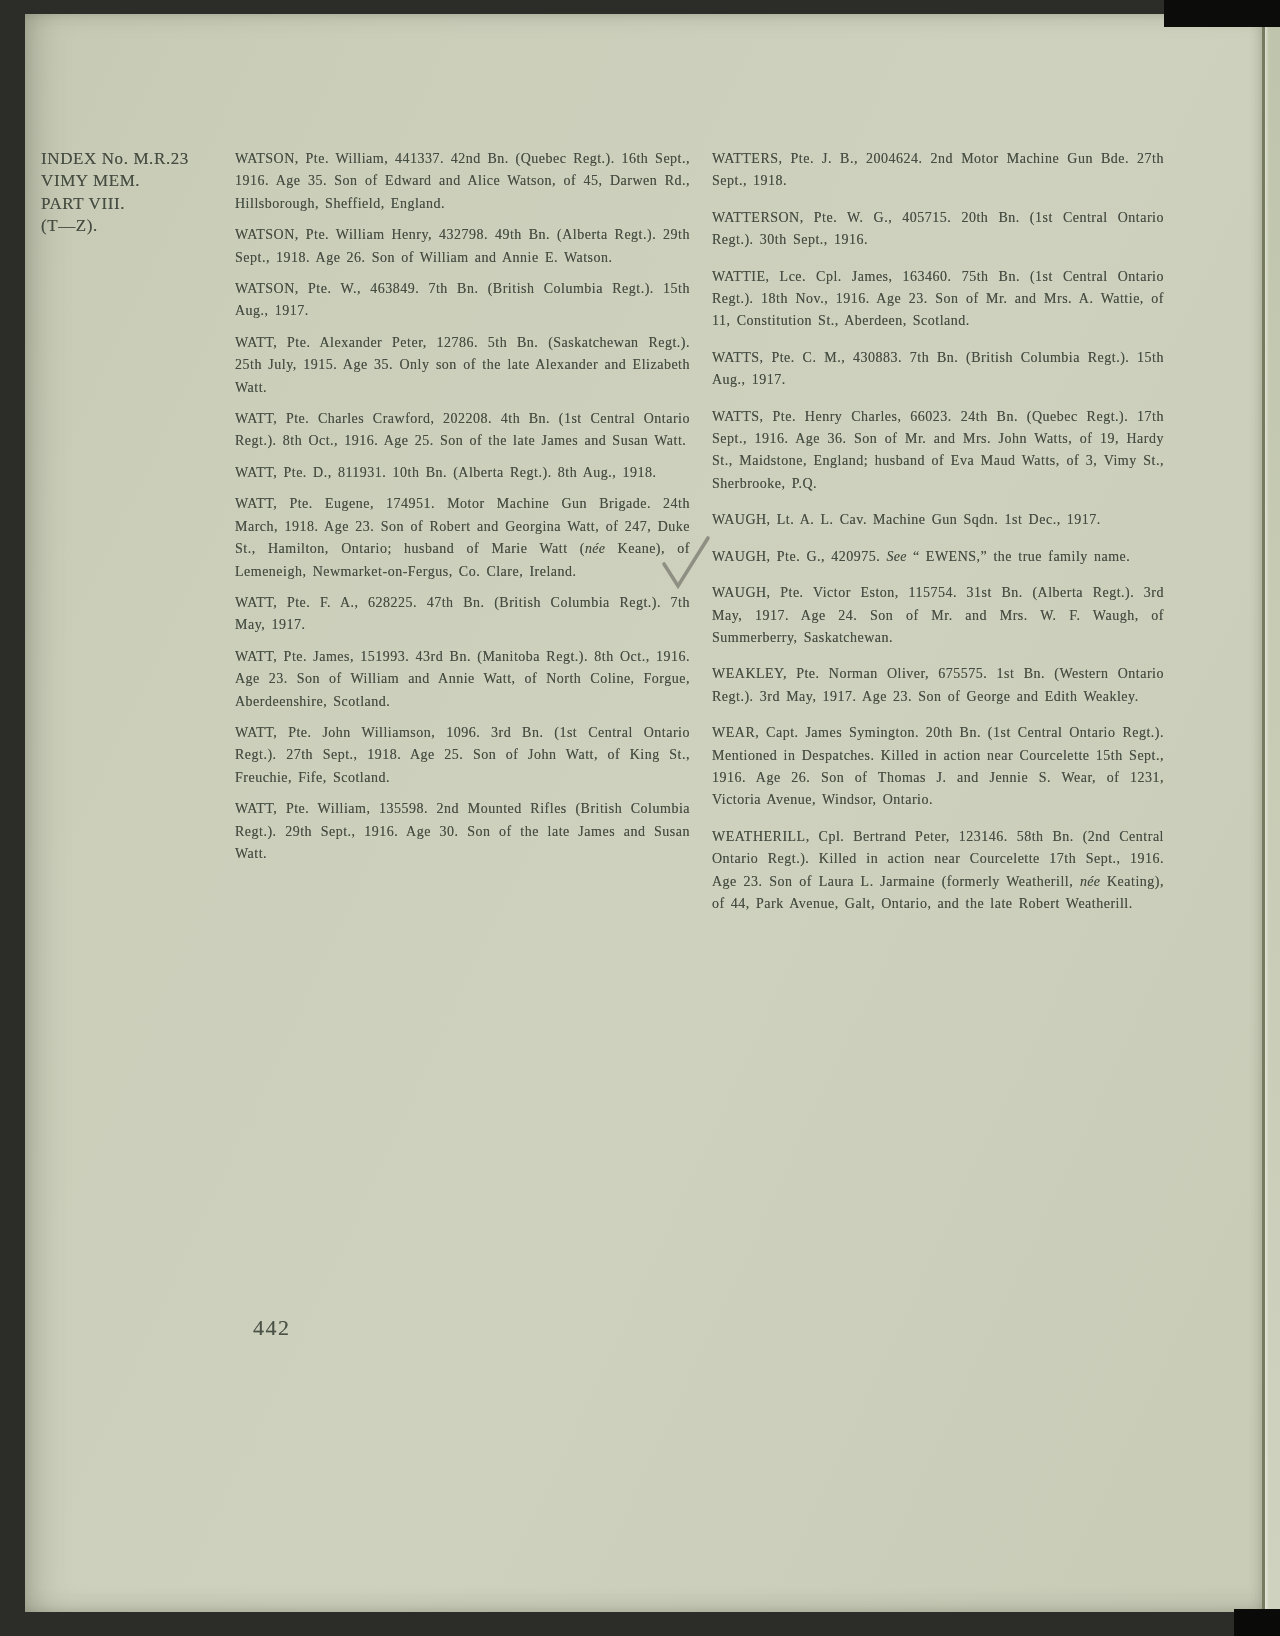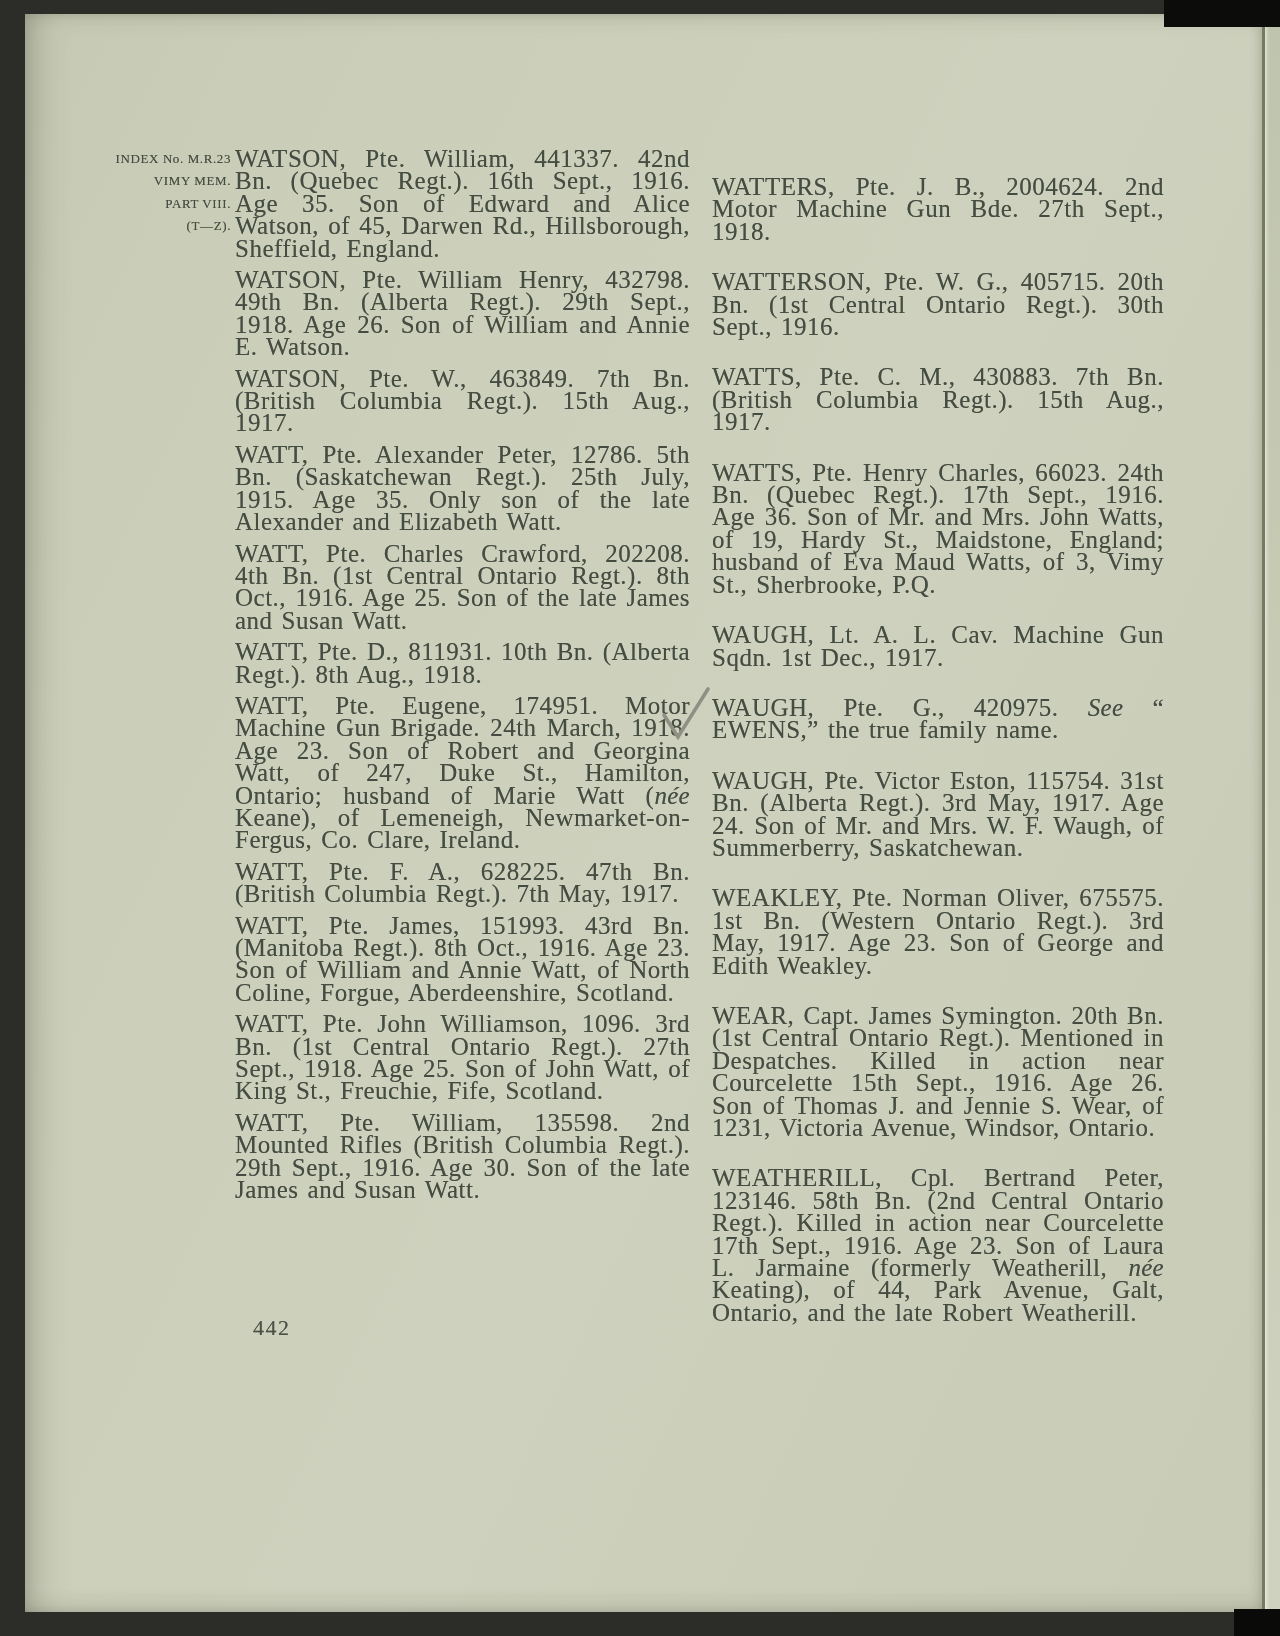--- a/index.html
+++ b/index.html
@@ -19,34 +19,34 @@
   .next-page-edge{
     position:absolute; left:1262px; top:24px; width:18px; height:1588px;
     background:linear-gradient(180deg,#bfc4ac,#c7cbb4 40%,#cfd2bf);
     border-left:3px solid #767a5f;
     box-shadow:inset 2px 0 3px rgba(255,255,250,.5);
   }
   .corner-tr{position:absolute; right:0; top:0; width:116px; height:27px; background:#0c0c0b; z-index:3;}
   .corner-br{position:absolute; right:0; bottom:0; width:46px; height:27px; background:#0a0a09; z-index:3;}
   .index-ref{
     position:absolute; left:16px; top:134px; width:190px;
-    text-align:right; font-size:13px; line-height:22.4px;
+    font-size:17px; line-height:22.4px;
     letter-spacing:.6px; color:#454c41;
     text-shadow:0 0 .5px rgba(69,76,65,.55);
   }
   .col{
-    position:absolute; top:134px; font-size:25px; line-height:22.4px;
+    position:absolute; top:134px; font-size:14px; line-height:22.4px;
     color:#454c41; text-align:justify;
     letter-spacing:.5px; word-spacing:2.2px;
     text-shadow:0 0 .5px rgba(69,76,65,.55);
   }
   .col-left{left:210px; width:455px;}
   .col-right{left:687px; width:452px;}
   .col p{margin:0 0 9px 0; position:relative;}
-  .col-right p{margin-bottom:14px;margin-top:28px;}
+  .col-right p{margin-bottom:14px;}
   .col i{letter-spacing:.3px;}
   .page-num{
     position:absolute; left:228px; top:1301px;
     font-size:22px; letter-spacing:1.5px; color:#4a5146;
     text-shadow:0 0 .5px rgba(69,76,65,.5);
   }
   .checkmark{
     position:absolute; left:-54px; top:-12px; width:54px; height:56px;
     pointer-events:none;
   }
@@ -73,20 +73,21 @@
         <p>WATT, Pte. D., 811931. 10th Bn. (Alberta Regt.). 8th Aug., 1918.</p>
         <p>WATT, Pte. Eugene, 174951. Motor Machine Gun Brigade. 24th March, 1918. Age 23. Son of Robert and Georgina Watt, of 247, Duke St., Hamilton, Ontario; husband of Marie Watt (<i>née</i> Keane), of Lemeneigh, Newmarket-on-Fergus, Co. Clare, Ireland.</p>
         <p>WATT, Pte. F. A., 628225. 47th Bn. (British Columbia Regt.). 7th May, 1917.</p>
         <p>WATT, Pte. James, 151993. 43rd Bn. (Manitoba Regt.). 8th Oct., 1916. Age 23. Son of William and Annie Watt, of North Coline, Forgue, Aberdeenshire, Scotland.</p>
         <p>WATT, Pte. John Williamson, 1096. 3rd Bn. (1st Central Ontario Regt.). 27th Sept., 1918. Age 25. Son of John Watt, of King St., Freuchie, Fife, Scotland.</p>
         <p>WATT, Pte. William, 135598. 2nd Mounted Rifles (British Columbia Regt.). 29th Sept., 1916. Age 30. Son of the late James and Susan Watt.</p>
       </div>
     <div class="col col-right" id="col-right">
         <p>WATTERS, Pte. J. B., 2004624. 2nd Motor Machine Gun Bde. 27th Sept., 1918.</p>
         <p>WATTERSON, Pte. W. G., 405715. 20th Bn. (1st Central Ontario Regt.). 30th Sept., 1916.</p>
+        <p>WATTIE, Lce. Cpl. James, 163460. 75th Bn. (1st Central Ontario Regt.). 18th Nov., 1916. Age 23. Son of Mr. and Mrs. A. Wattie, of 11, Constitution St., Aberdeen, Scotland.</p>
         <p>WATTS, Pte. C. M., 430883. 7th Bn. (British Columbia Regt.). 15th Aug., 1917.</p>
         <p>WATTS, Pte. Henry Charles, 66023. 24th Bn. (Quebec Regt.). 17th Sept., 1916. Age 36. Son of Mr. and Mrs. John Watts, of 19, Hardy St., Maidstone, England; husband of Eva Maud Watts, of 3, Vimy St., Sherbrooke, P.Q.</p>
         <p>WAUGH, Lt. A. L. Cav. Machine Gun Sqdn. 1st Dec., 1917.</p>
         <p>WAUGH, Pte. G., 420975. <i>See</i> “ EWENS,” the true family name.<svg class="checkmark" viewBox="0 0 54 56">
             <path d="M6 30 L20 52 L50 4" fill="none" stroke="#8f9083" stroke-width="3.6" stroke-linecap="round"></path>
           </svg></p>
         <p>WAUGH, Pte. Victor Eston, 115754. 31st Bn. (Alberta Regt.). 3rd May, 1917. Age 24. Son of Mr. and Mrs. W. F. Waugh, of Summerberry, Saskatchewan.</p>
         <p>WEAKLEY, Pte. Norman Oliver, 675575. 1st Bn. (Western Ontario Regt.). 3rd May, 1917. Age 23. Son of George and Edith Weakley.</p>
         <p>WEAR, Capt. James Symington. 20th Bn. (1st Central Ontario Regt.). Mentioned in Despatches. Killed in action near Courcelette 15th Sept., 1916. Age 26. Son of Thomas J. and Jennie S. Wear, of 1231, Victoria Avenue, Windsor, Ontario.</p>
         <p>WEATHERILL, Cpl. Bertrand Peter, 123146. 58th Bn. (2nd Central Ontario Regt.). Killed in action near Courcelette 17th Sept., 1916. Age 23. Son of Laura L. Jarmaine (formerly Weatherill, <i>née</i> Keating), of 44, Park Avenue, Galt, Ontario, and the late Robert Weatherill.</p>

